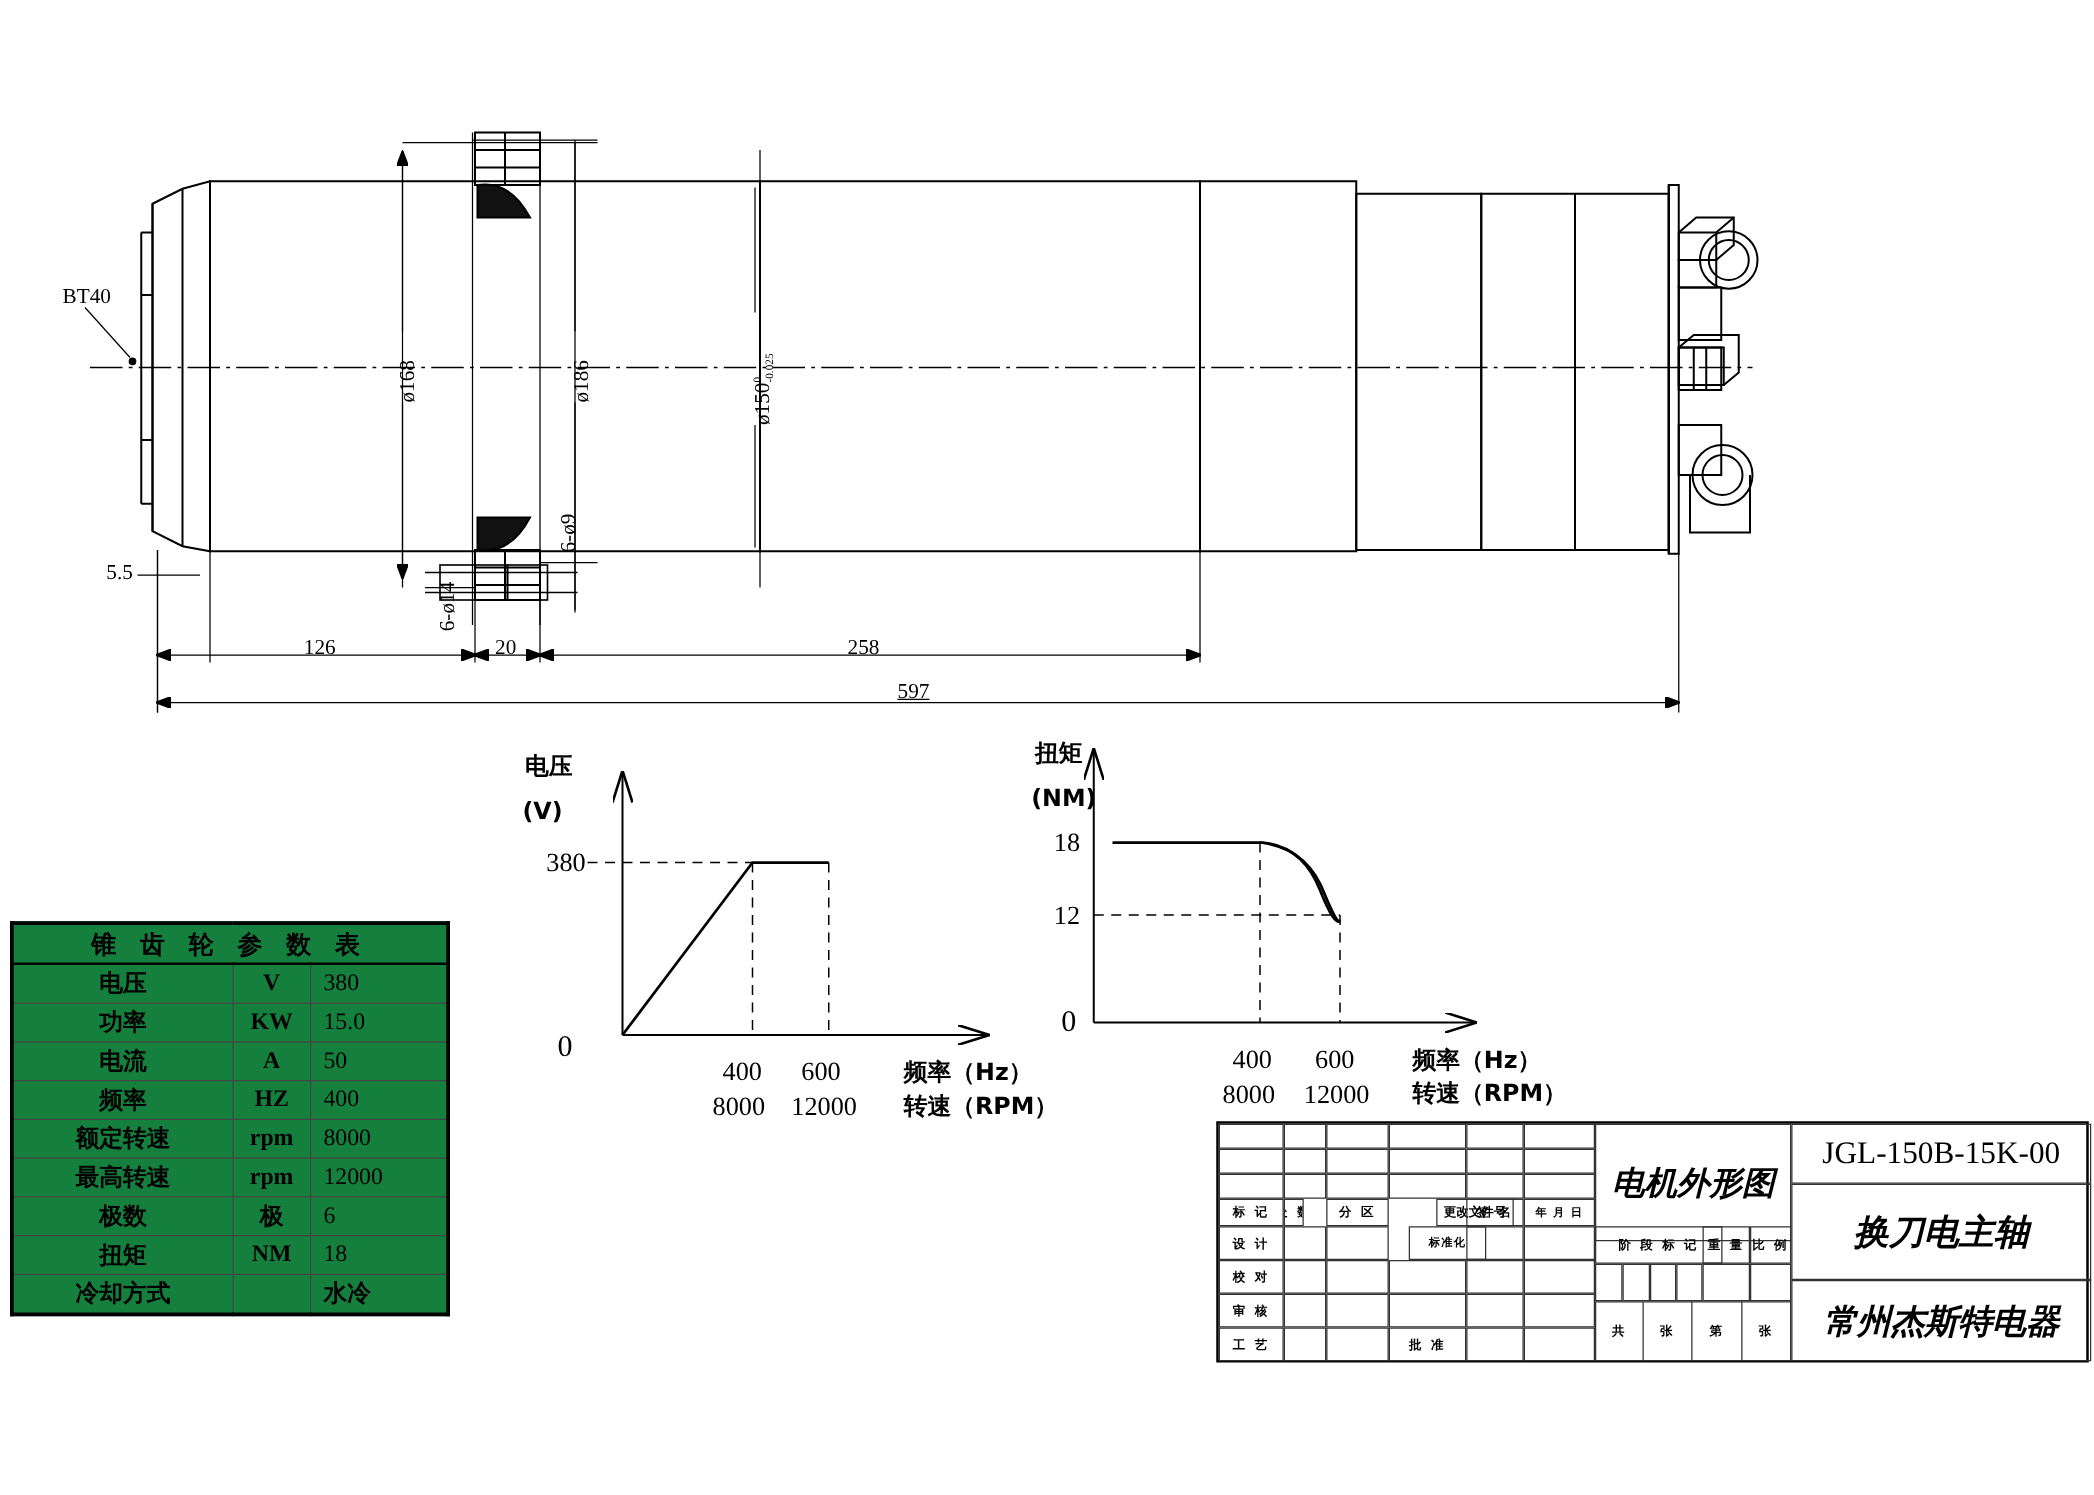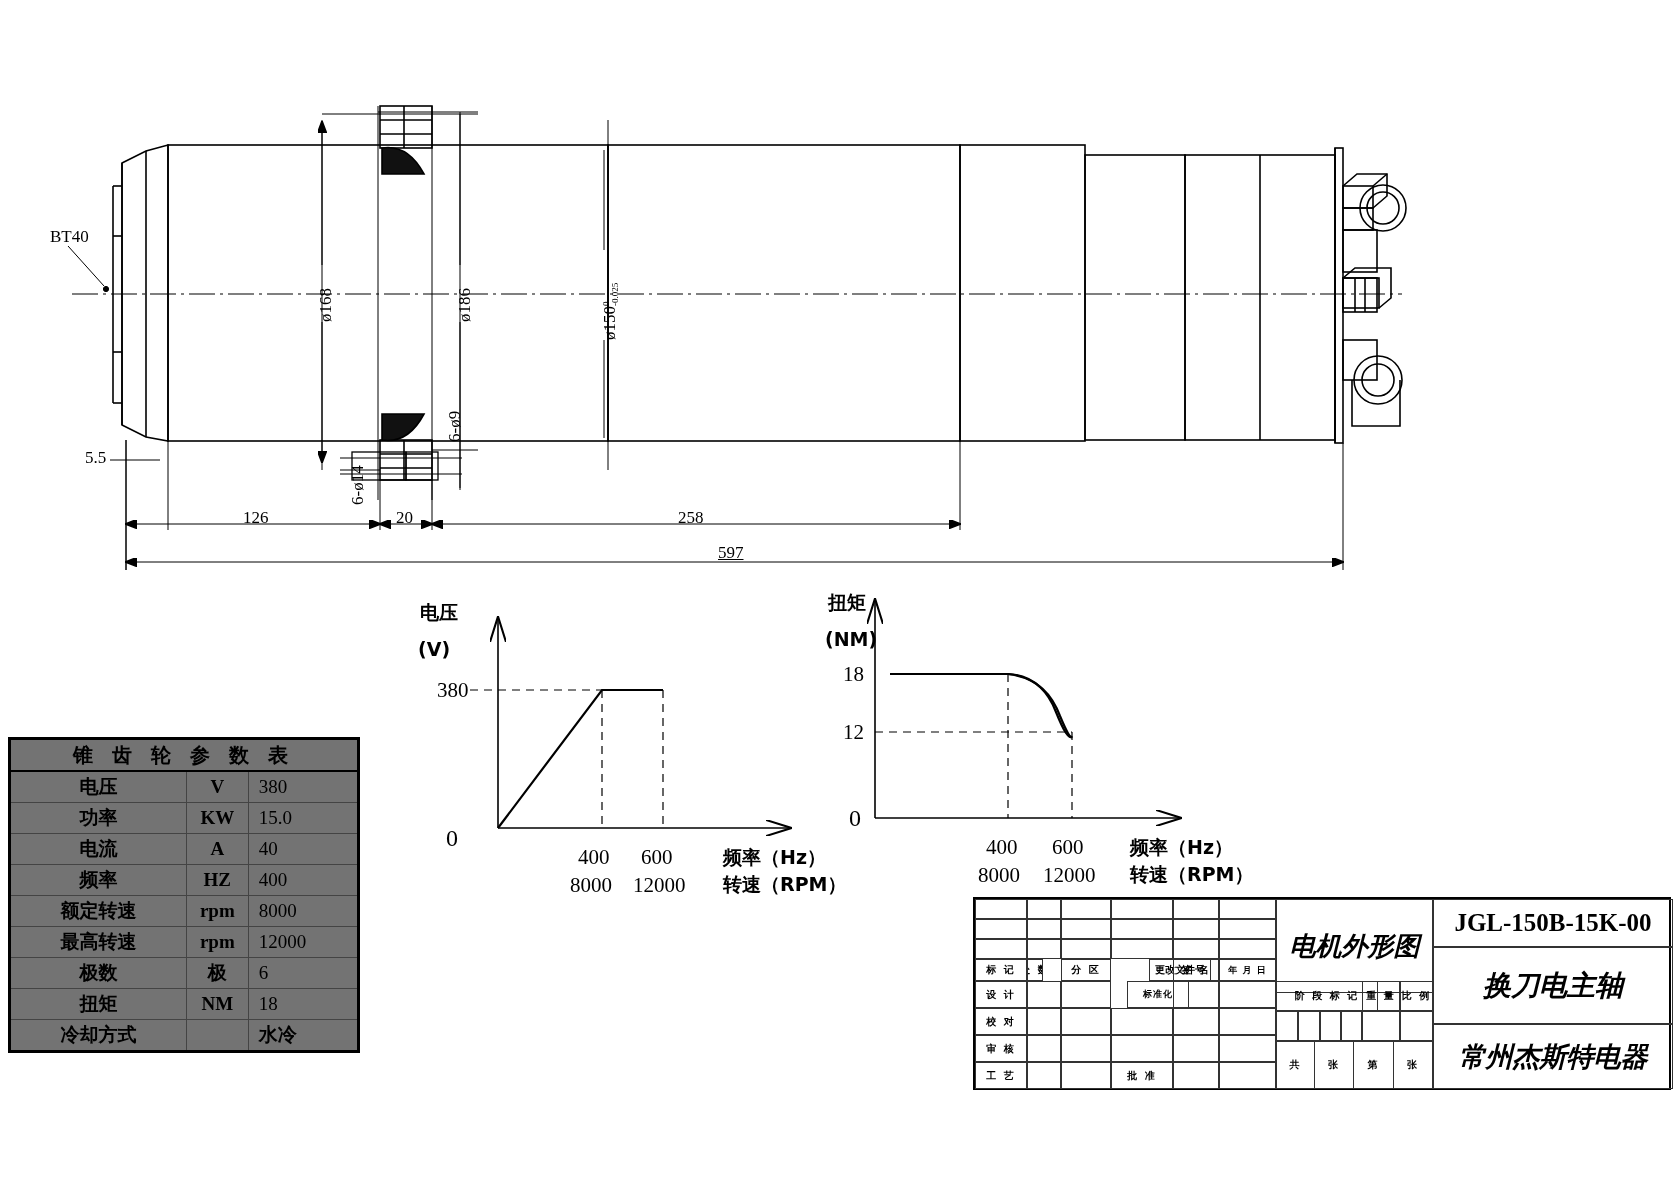--- a/index.html
+++ b/index.html
@@ -7,21 +7,21 @@
     width:1675px;height:1196px;position:relative;overflow:hidden;
     font-family:"Liberation Serif","DejaVu Serif",serif;
     color:#000;
   }
   .stage{position:absolute;left:0;top:0;width:1675px;height:1196px;}
   svg.draw{position:absolute;left:0;top:0;width:1675px;height:1196px;}
 
   
   #param-table{
     position:absolute;left:8px;top:737px;width:352px;
-    border:3px solid #000;border-collapse:collapse;background:#737373;
+    border:3px solid #000;border-collapse:collapse;background:#15803d;
   }
   #param-table td{
     border:1px solid #444;height:30px;padding:0 4px;
     font-family:"Liberation Serif","DejaVu Serif",serif;
     font-size:19px;text-align:center;white-space:nowrap;
   }
   #param-table td.name{width:182px;font-weight:bold;}
   #param-table td.unit{width:56px;font-weight:bold;}
   #param-table td.val{width:102px;text-align:left;padding-left:10px;}
   #param-table td.title{
@@ -38,21 +38,21 @@
   .tb-cell{
     position:absolute;box-sizing:border-box;border:1px solid #333;
     display:flex;align-items:center;justify-content:center;
     font-size:10px;font-weight:bold;letter-spacing:2px;
     font-family:"DejaVu Sans","Liberation Sans",sans-serif;
     overflow:hidden;white-space:nowrap;
   }
   .tb-cell.blank{}
   .tb-name{
     font-family:"DejaVu Sans","Liberation Sans",sans-serif;
-    font-weight:bold;font-style:italic;
+    font-weight:normal;font-style:italic;
   }
 
   
   .cht-lbl{
     position:absolute;font-family:"DejaVu Sans","Liberation Sans",sans-serif;
     font-weight:bold;font-size:19px;white-space:nowrap;
   }
   .cht-num{
     position:absolute;font-family:"Liberation Serif","DejaVu Serif",serif;
     font-size:21px;white-space:nowrap;
@@ -271,21 +271,21 @@
           <td class="val">380</td>
         </tr>
         <tr>
           <td class="name cjk">功率</td>
           <td class="unit">KW</td>
           <td class="val">15.0</td>
         </tr>
         <tr>
           <td class="name cjk">电流</td>
           <td class="unit">A</td>
-          <td class="val">40</td>
+          <td class="val">50</td>
         </tr>
         <tr>
           <td class="name cjk">频率</td>
           <td class="unit">HZ</td>
           <td class="val">400</td>
         </tr>
         <tr>
           <td class="name cjk">额定转速</td>
           <td class="unit">rpm</td>
           <td class="val">8000</td>

